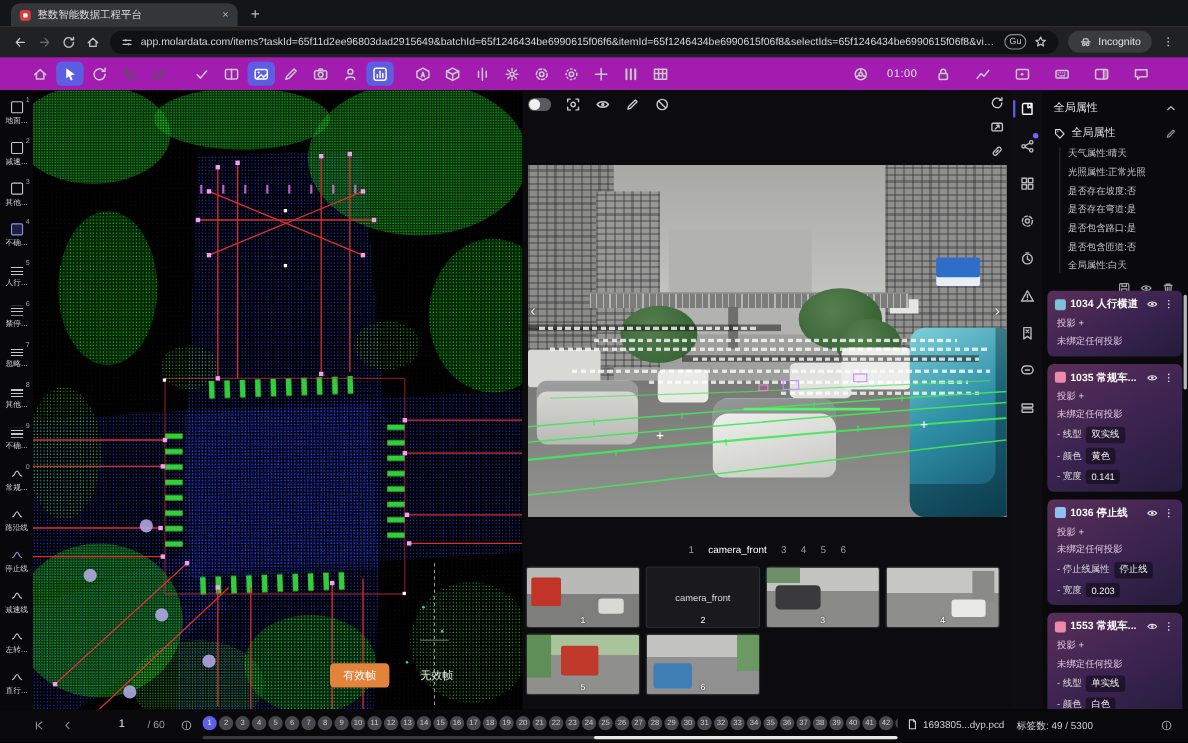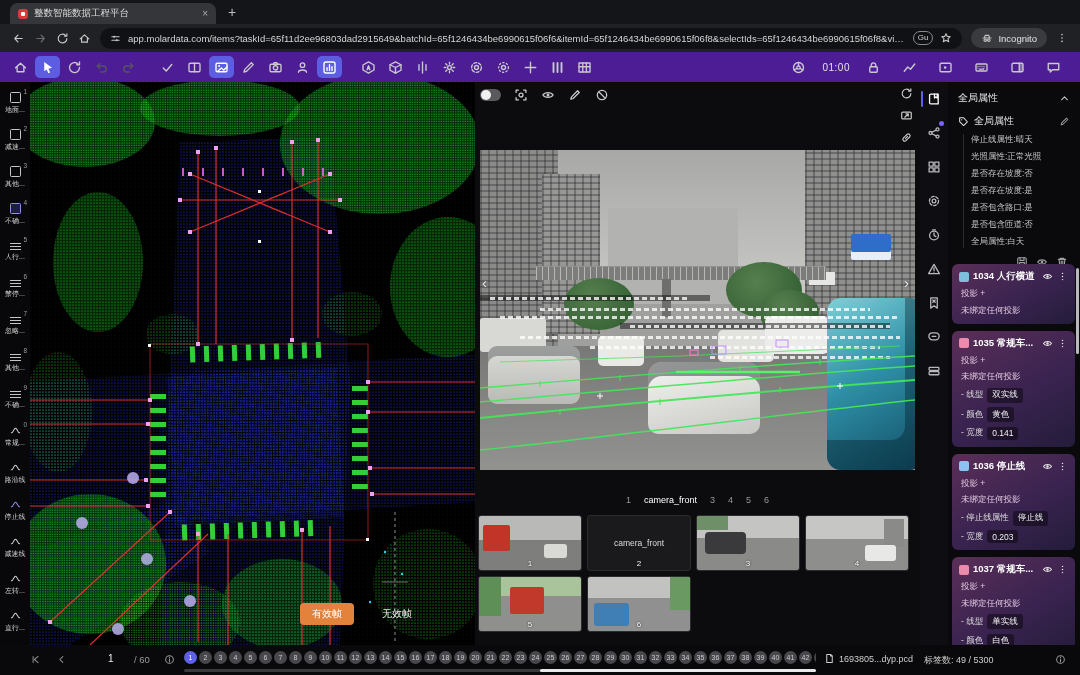--- a/index.html
+++ b/index.html
@@ -19,21 +19,21 @@
   .newtab{color:#bbb;margin:0 0 4px 12px;font-size:14px}
   .url-row{height:28px;display:flex;align-items:center;gap:9px;padding:0 12px;background:#202124}
   .navic{color:#c6c6c6;width:13px;height:13px}.navic.dim{color:#6c6c6e}
   .pill{flex:1;height:21px;background:#101114;border-radius:11px;display:flex;align-items:center;gap:7px;padding:0 10px;color:#d6d6d6;font-size:9.5px;min-width:0}
   .url-text{white-space:nowrap;overflow:hidden;text-overflow:ellipsis;flex:1}
   .gu{font-size:8px;color:#cfcfcf;border:1px solid #8a8a8e;border-radius:8px;padding:0 4px;height:12px;line-height:12px}
   .incog{height:20px;background:#3a3b3f;border-radius:10px;display:flex;align-items:center;gap:5px;padding:0 10px;color:#e2e2e2;font-size:9.5px;flex:0 0 auto}
   .dots{color:#c9c9c9;width:12px;height:12px}
 
   
-  .app-toolbar{position:absolute;left:0;top:52px;width:1080px;height:30px;background:#4c1d95;display:flex;align-items:center;padding:0 8px;box-sizing:border-box}
+  .app-toolbar{position:absolute;left:0;top:52px;width:1080px;height:30px;background:#a21caf;display:flex;align-items:center;padding:0 24px;box-sizing:border-box}
   .tool-btn{width:25px;height:22px;border-radius:5px;display:flex;align-items:center;justify-content:center;color:#c9c9cb;flex:0 0 25px}
   .tool-btn svg{width:15px;height:15px}
   .tool-btn.active{background:#5c5de0;color:#fff}
   .tool-btn.disabled{color:#55555a}
   .tool-btn.gap{margin-left:12px}
   .tb-right{margin-left:auto;display:flex;gap:11px;align-items:center;color:#c9c9cb;padding-right:6px}
   .tb-right svg{width:15px;height:15px}
   .timer{font-size:10px;color:#e3e3e3;letter-spacing:.5px}
 
   
@@ -877,24 +877,24 @@
           </svg>
         </span>
     <span>全局属性</span>
     <span class="edit">
           <svg class="ic" viewBox="0 0 12 12">
             <path d="M2.4 9.6 3 7.6 8.2 2.4 9.6 3.8 4.4 9 2.4 9.6Z"></path>
           </svg>
         </span>
   </div>
   <div class="p-list">
-        <div>停止线属性:晴天</div>
+        <div>天气属性:晴天</div>
         <div>光照属性:正常光照</div>
         <div>是否存在坡度:否</div>
-        <div>是否存在坡度:是</div>
+        <div>是否存在弯道:是</div>
         <div>是否包含路口:是</div>
         <div>是否包含匝道:否</div>
         <div>全局属性:白天</div>
       </div>
   <div class="p-actions">
     <span>
           <svg class="ic" viewBox="0 0 12 12">
             <rect x="1.8" y="1.8" width="8.4" height="8.4" rx="1"></rect>
             <path d="M4 1.8v2.6h4V1.8M3.6 10.2V6.6h4.8v3.6"></path>
           </svg>
@@ -997,21 +997,21 @@
             </div>
             <div class="attr">
               <span>- 宽度</span>
               <span class="chipv">0.203</span>
             </div>
           </div>
         </div>
         <div class="card">
           <div class="card-h">
             <span class="card-ic" style="background:#f48fb1"></span>
-            <span>1037 常规车...</span>
+            <span>1553 常规车...</span>
             <span class="sp">
               <svg class="ic" viewBox="0 0 12 12">
                 <path d="M1.6 6C3.4 3.2 8.6 3.2 10.4 6 8.6 8.8 3.4 8.8 1.6 6Z"></path>
                 <circle class="f" cx="6" cy="6" r="1.3"></circle>
               </svg>
             </span>
             <span>
               <svg class="ic" viewBox="0 0 12 12">
                 <circle class="f" cx="6" cy="2.6" r=".8"></circle>
                 <circle class="f" cx="6" cy="6" r=".8"></circle>

